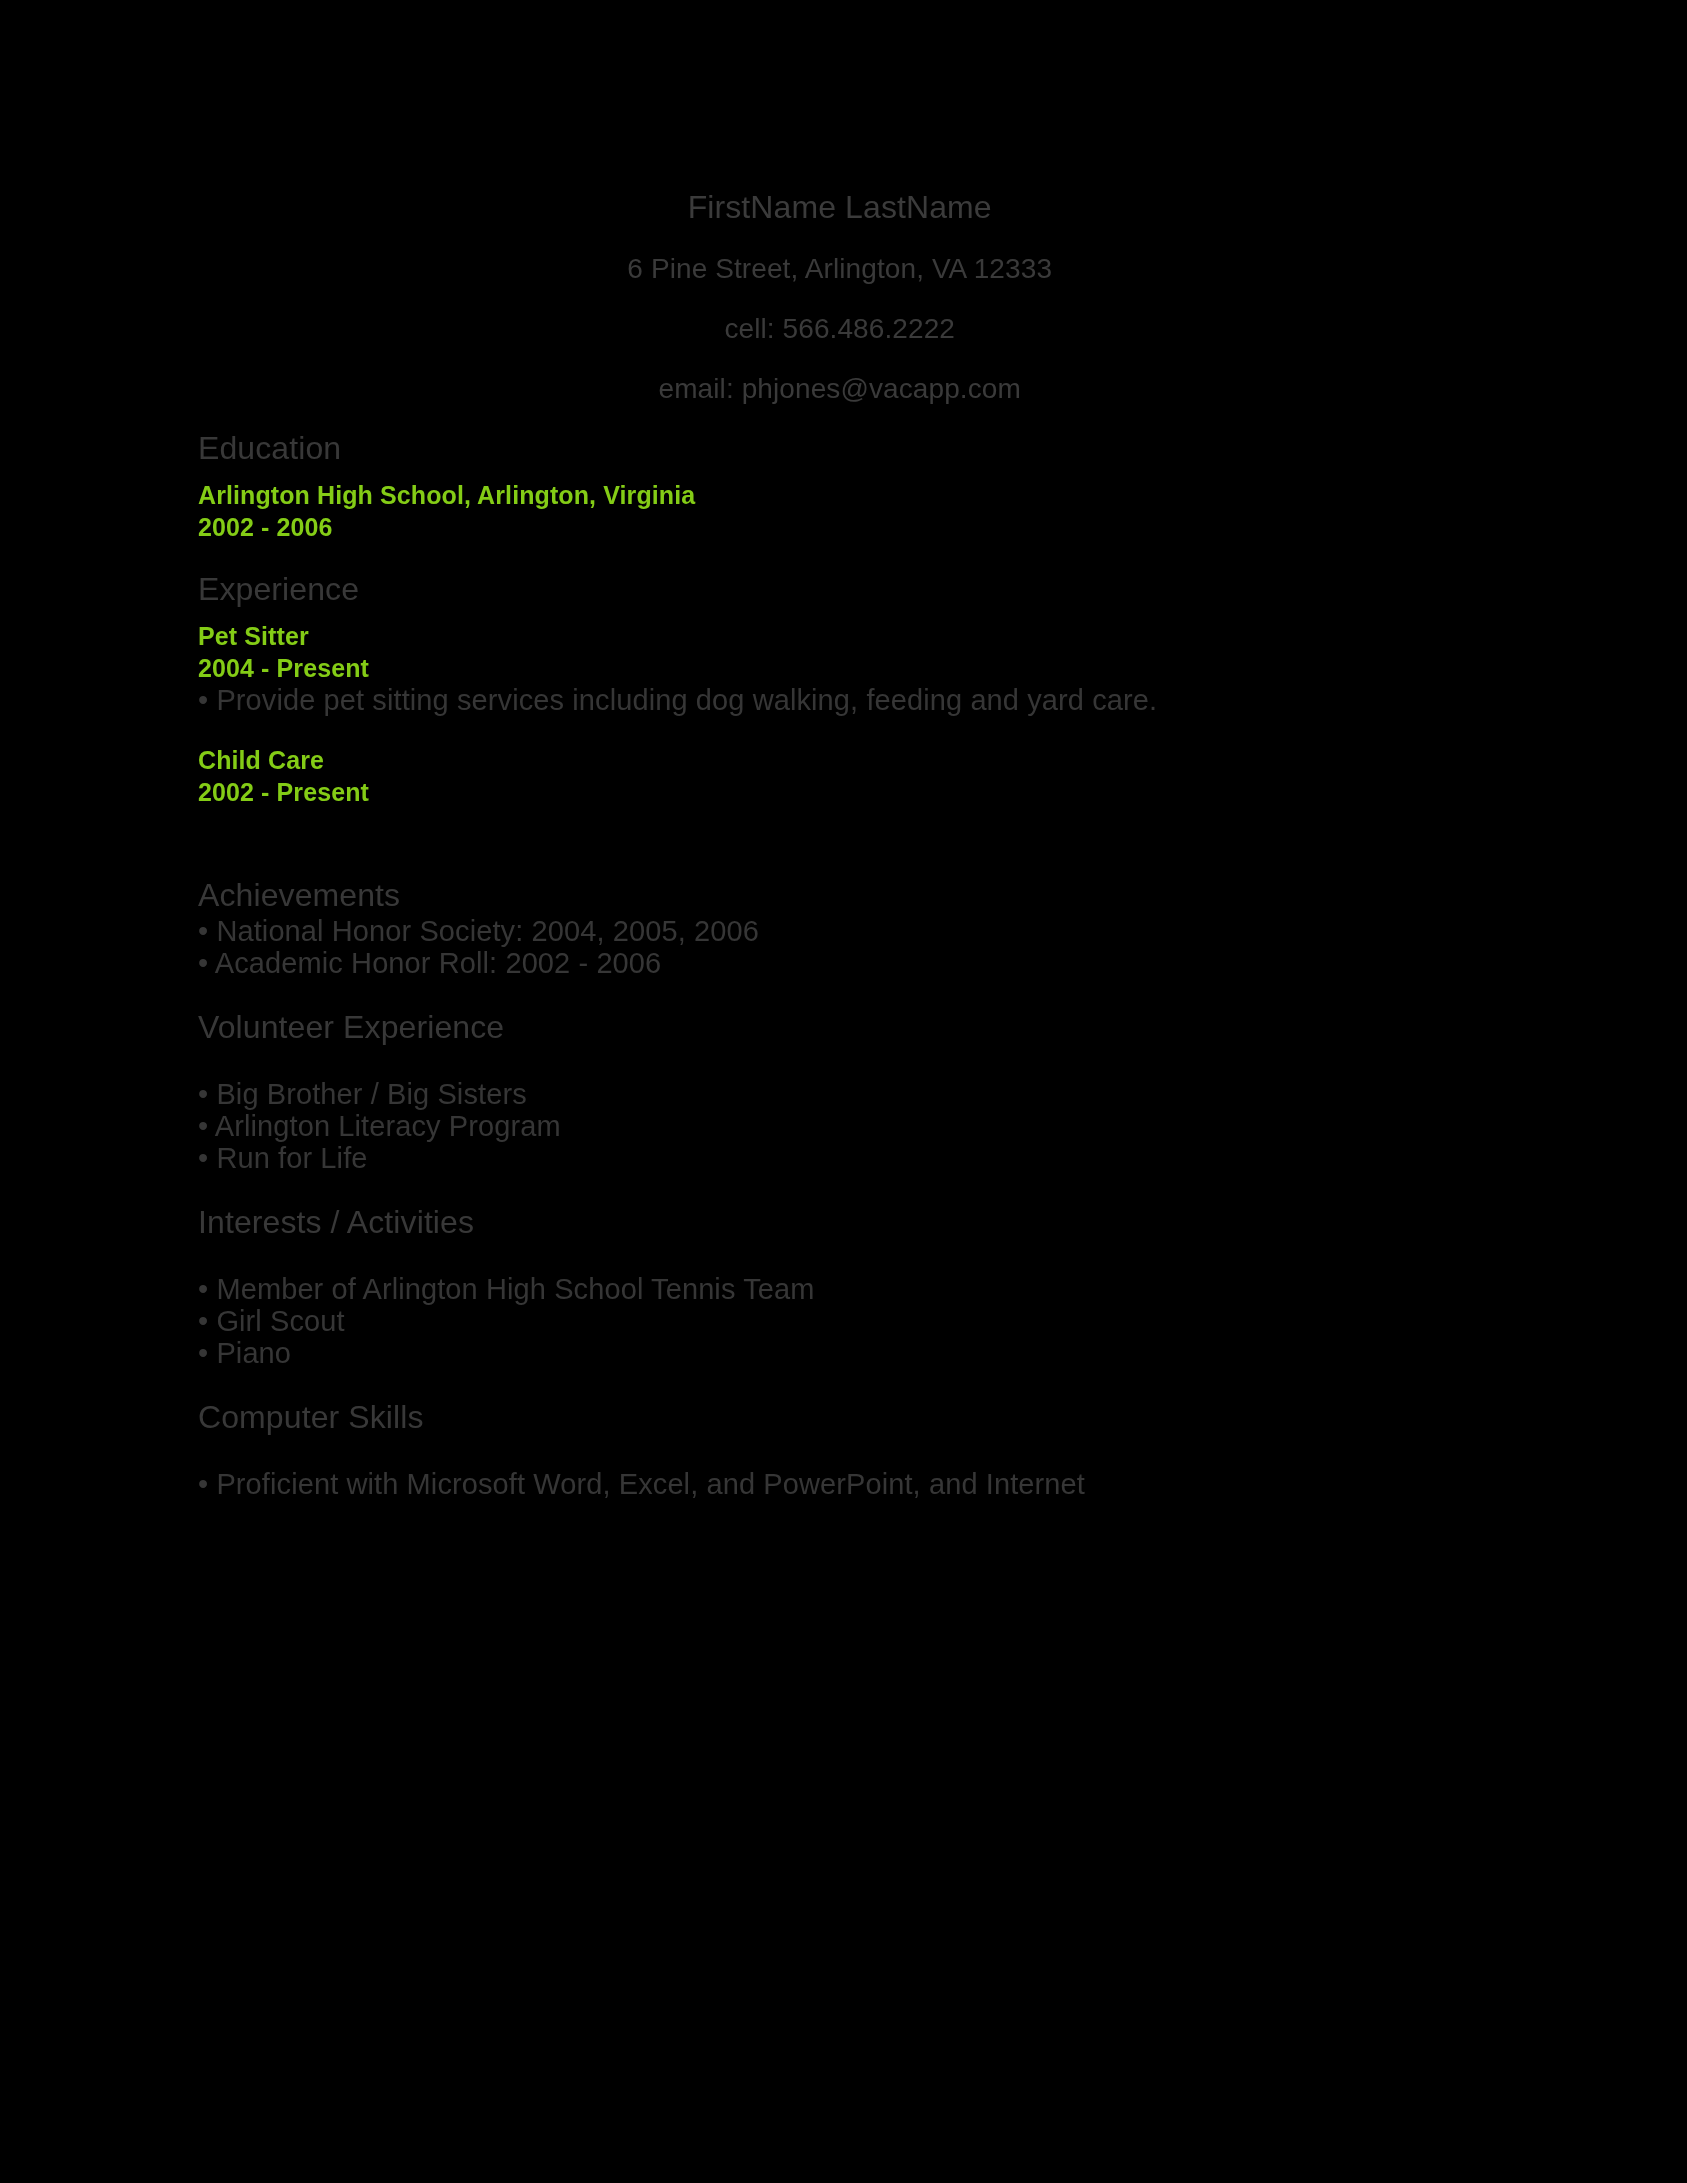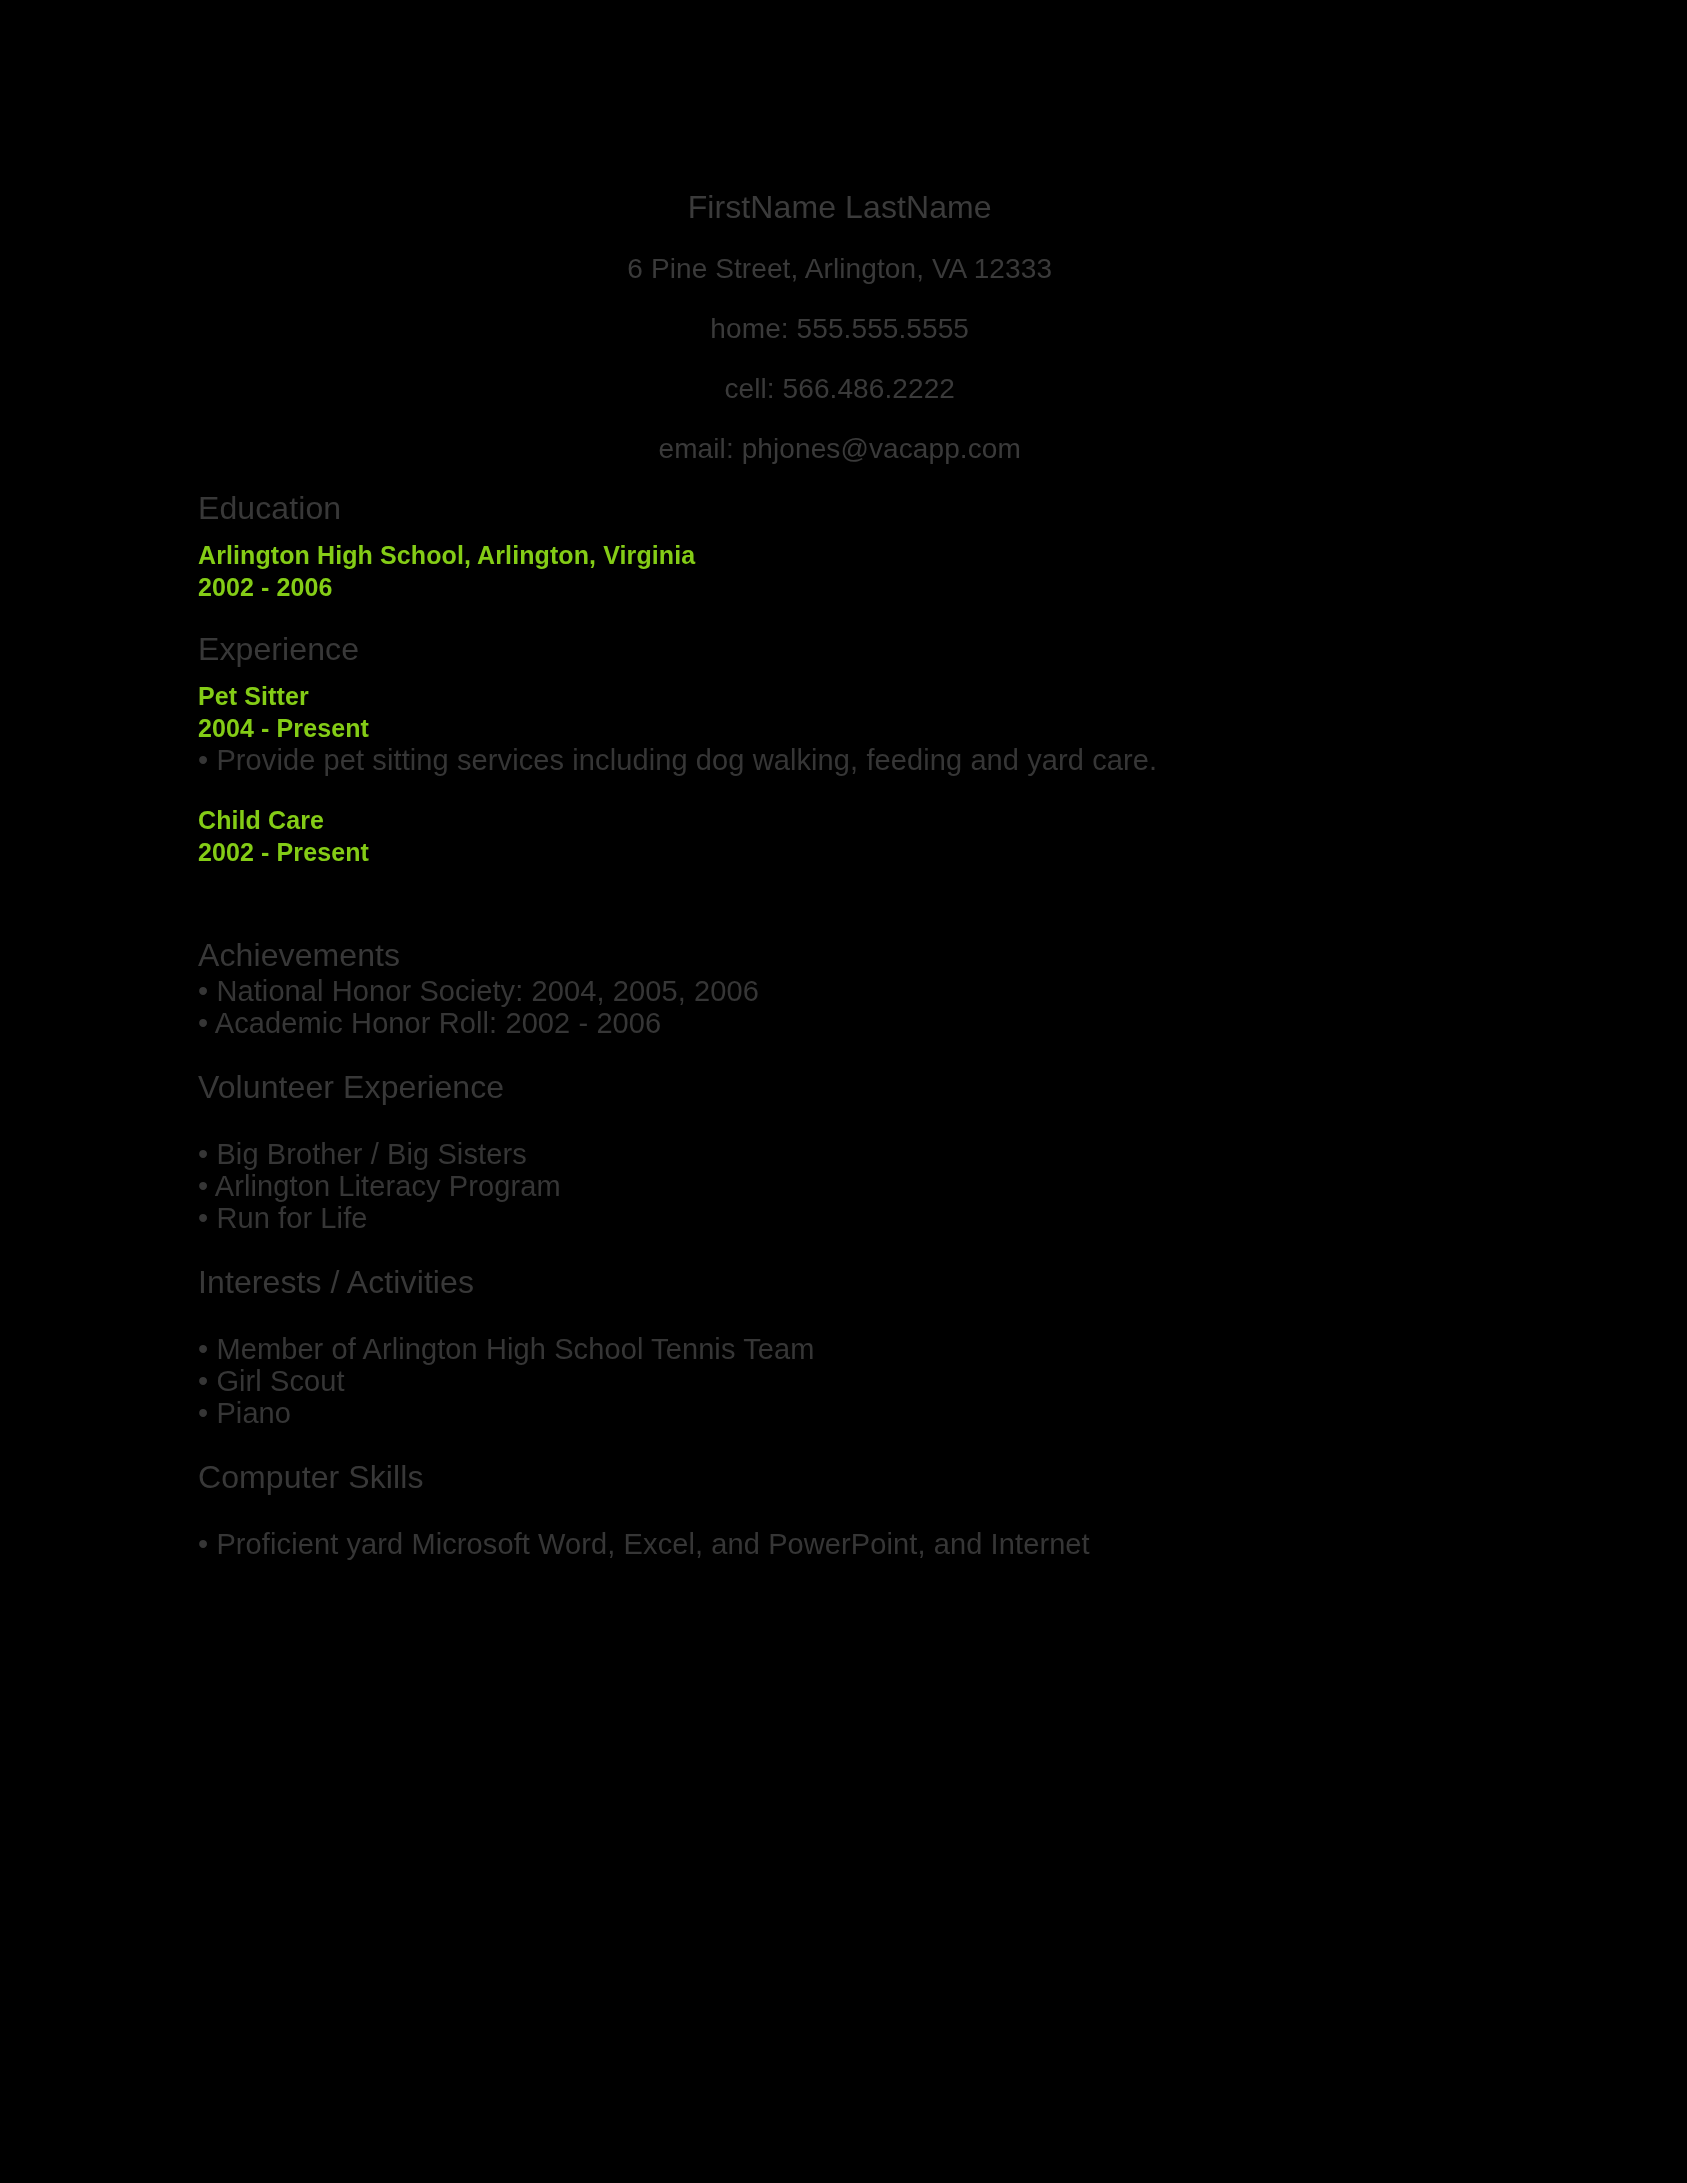--- a/index.html
+++ b/index.html
@@ -84,21 +84,20 @@
 </style>
 </head>
 <body>
 
 <div class="page">
   <div class="doc">
 
     <div class="header">
       <div class="name">FirstName LastName</div>
       <div class="contact">6 Pine Street, Arlington, VA 12333</div>
-      <div class="contact">home: 555.555.5555</div>
       <div class="contact">cell: 566.486.2222</div>
       <div class="contact">email: phjones@vacapp.com</div>
     </div>
 
     <div class="sp-header-to-education"></div>
 
     <div>
       <div class="section-heading">Education</div>
       <div class="sp-heading-to-sub"></div>
       <div class="sub-heading">Arlington High School, Arlington, Virginia</div>
@@ -152,18 +151,18 @@
       <div class="body-line">• Member of Arlington High School Tennis Team</div>
       <div class="body-line">• Girl Scout</div>
       <div class="body-line">• Piano</div>
     </div>
 
     <div class="sp-section-gap"></div>
 
     <div>
       <div class="section-heading">Computer Skills</div>
       <div class="sp-heading-blank-line"></div>
-      <div class="body-line">• Proficient yard Microsoft Word, Excel, and PowerPoint, and Internet</div>
+      <div class="body-line">• Proficient with Microsoft Word, Excel, and PowerPoint, and Internet</div>
     </div>
 
   </div>
 </div>
 
 
 </body></html>

